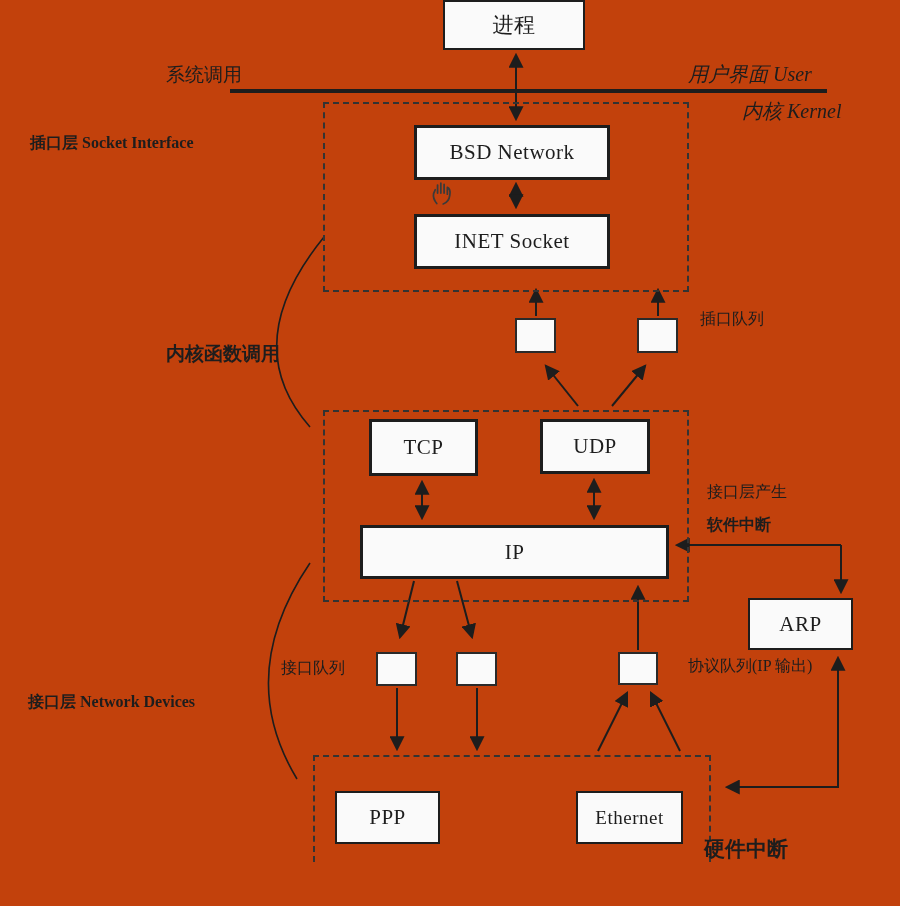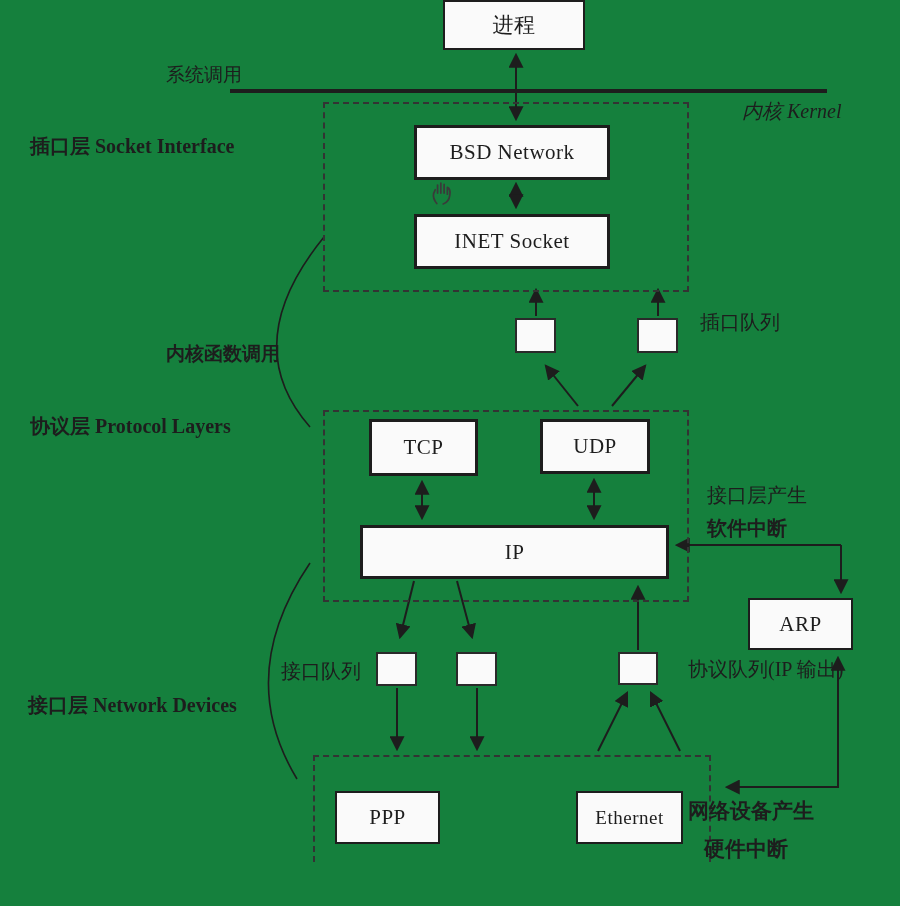--- a/index.html
+++ b/index.html
@@ -1,26 +1,26 @@
 <!DOCTYPE html>
 <html><head>
 <meta charset="utf-8">
 <style>
   html,body{margin:0;padding:0;}
   body{font-family:"Liberation Serif", serif; background:#fff;}
-  .canvas{position:relative;width:900px;height:906px;background:#15803d;overflow:hidden;color:#1d1d1d;}
+  .canvas{position:relative;width:900px;height:906px;background:#c2410c;overflow:hidden;color:#1d1d1d;}
   .abs{position:absolute;}
   svg.wires{position:absolute;left:0;top:0;width:900px;height:906px;pointer-events:none;}
   .box{position:absolute;display:flex;align-items:center;justify-content:center;
        background:#fafafa;border:2px solid #1d1d1d;font-size:21px;letter-spacing:.5px;}
   .box.b3{border-width:3px;}
   .qbox{position:absolute;background:#fafafa;border:2px solid #2a2a2a;}
   .dashed{position:absolute;border:2px dashed #333;}
   .dashed.nobottom{border-bottom:none;}
-  .lbl{position:absolute;white-space:nowrap;font-size:20px;}
+  .lbl{position:absolute;white-space:nowrap;font-size:16px;}
   .lbl.zh{font-family:"Liberation Serif", serif;}
   .lbl.bold{font-weight:bold;}
   .lbl.it{font-style:italic;}
   .mix{font-weight:bold;}
 </style>
 </head>
 <body>
 
 <div class="canvas">
 
@@ -101,35 +101,34 @@
       <span>Ethernet</span>
     </div>
 
   <div class="qbox" style="left:515px;top:318px;width:37px;height:31px;"></div>
   <div class="qbox" style="left:637px;top:318px;width:37px;height:31px;"></div>
   <div class="qbox" style="left:376px;top:652px;width:37px;height:30px;"></div>
   <div class="qbox" style="left:456px;top:652px;width:37px;height:30px;"></div>
   <div class="qbox" style="left:618px;top:652px;width:36px;height:29px;"></div>
 
   <div class="lbl zh" style="left:166px;top:62px;font-size:19px;">系统调用</div>
+  <div class="lbl it" style="left:688px;top:61px;font-size:20px;">用户界面 User</div>
   <div class="lbl it" style="left:702px;top:98px;font-size:20px;margin-left:40px;">内核 Kernel</div>
 
   <div class="lbl mix" style="left:30px;top:133px;">插口层 Socket Interface</div>
   <div class="lbl zh bold" style="left:166px;top:341px;font-size:19px;">内核函数调用</div>
   <div class="lbl zh" style="left:700px;top:309px;">插口队列</div>
 
-  <div class="lbl mix" style="left:30px;top:413px;">协议层 Protocol Layers</div>
   <div class="lbl zh" style="left:707px;top:482px;">接口层产生</div>
   <div class="lbl zh bold" style="left:707px;top:515px;">软件中断</div>
 
   <div class="lbl zh" style="left:281px;top:658px;">接口队列</div>
   <div class="lbl zh" style="left:688px;top:656px;">协议队列(IP 输出)</div>
 
   <div class="lbl mix" style="left:28px;top:692px;">接口层 Network Devices</div>
-  <div class="lbl zh bold" style="left:688px;top:797px;font-size:21px;">网络设备产生</div>
   <div class="lbl zh bold" style="left:704px;top:835px;font-size:21px;">硬件中断</div>
 
   <div class="abs" style="left:428px;top:179px;width:28px;height:28px;">
     <svg width="28" height="28" viewBox="0 0 24 24">
       <path d="M7.5 21 C5.5 18.5 4.2 15.5 4.8 12.5 L6.2 9.2 M8.2 12 L8.2 5.2 M11 12 L11 3.6 M13.8 12 L13.8 4.6 M16.6 13 L16.6 7.2 C18.6 8.2 19.2 11 18.7 13.8 C18.2 17.6 16 20.4 13 21.4" fill="none" stroke="#3a3a3a" stroke-width="1.5" stroke-linecap="round" stroke-linejoin="round"></path>
     </svg>
   </div>
 
 </div>
 

